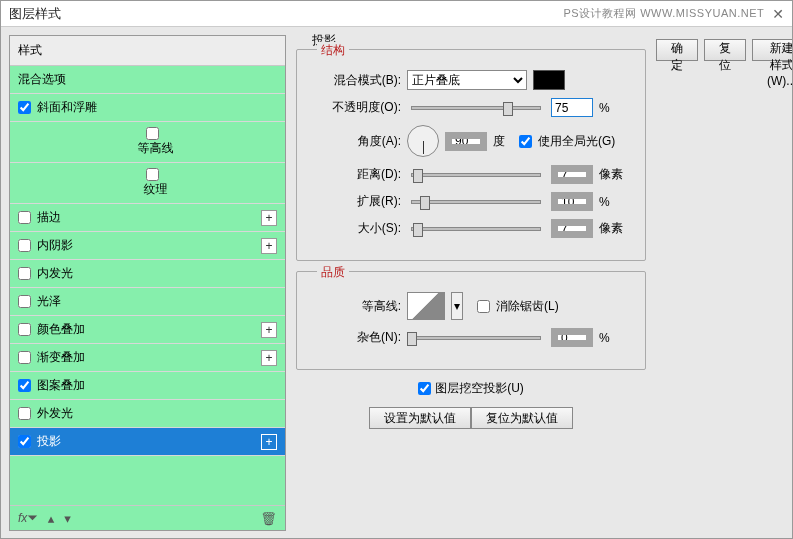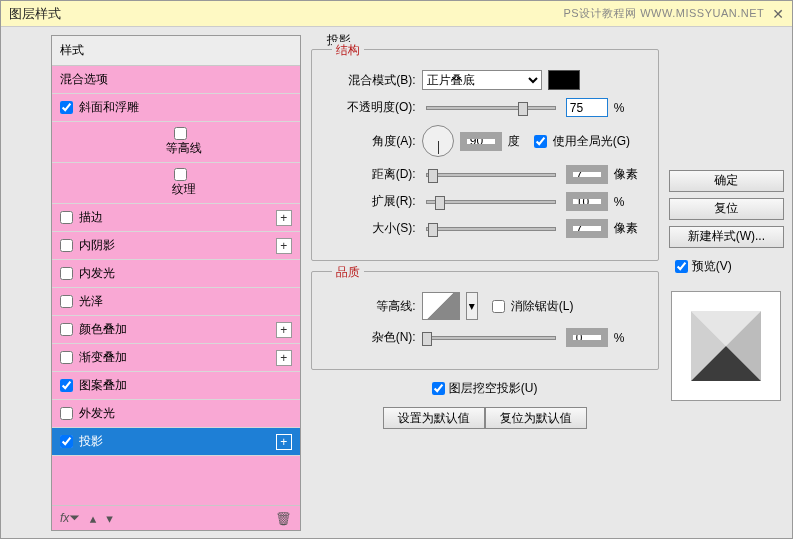--- a/index.html
+++ b/index.html
@@ -1,22 +1,22 @@
 <!DOCTYPE html>
 <html><head>
 <meta charset="utf-8">
 <style>
 * { box-sizing: border-box; margin: 0; padding: 0; font-family: "Microsoft YaHei", SimSun, sans-serif; font-size: 12px; }
 body { background: #e8e8e8; width: 793px; height: 539px; overflow: hidden; border: 1px solid #999; }
-.titlebar { height: 26px; background: #fef9c3; display: flex; align-items: center; padding: 0 8px; border-bottom: 1px solid #ccc; }
+.titlebar { height: 26px; background: #ffffff; display: flex; align-items: center; padding: 0 8px; border-bottom: 1px solid #ccc; }
 .titlebar .title { flex: 1; font-size: 13px; color: #222; }
 .titlebar .watermark { color: #888; font-size: 11px; letter-spacing: 0.5px; }
 .titlebar .close-x { margin-left: 8px; color: #666; cursor: pointer; font-size: 14px; }
 .main { display: flex; height: 512px; padding: 8px; gap: 8px; }
-.styles-panel { width: 277px; border: 1px solid #999; background: #f9a8d4; display: flex; flex-direction: column; margin-left: 42px; }
+.styles-panel { width: 277px; border: 1px solid #999; background: #86efac; display: flex; flex-direction: column; }
 .styles-header { padding: 6px 8px; border-bottom: 1px solid #c8c8c8; background: #ededed; }
 .style-row { display: flex; align-items: center; padding: 5px 8px; border-bottom: 1px solid #d8d8d8; cursor: pointer; min-height: 26px; }
 .style-row.selected { background: #1e7fd6; color: #fff; }
 .style-row.sub { padding-left: 24px; flex-direction: column; }
 .style-row input[type=checkbox] { margin-right: 6px; width: 13px; height: 13px; }
 .style-row .lbl { flex: 1; }
 .style-row .plus { width: 16px; height: 16px; border: 1px solid #999; background: #fff; display: flex; align-items: center; justify-content: center; font-size: 12px; line-height: 1; color: #333; }
 .style-row.selected .plus { border-color: #fff; background: #1e7fd6; color: #fff; }
 .styles-footer { margin-top: auto; display: flex; align-items: center; padding: 4px 8px; border-top: 1px solid #c8c8c8; gap: 10px; }
 .styles-footer .spacer { flex: 1; }
@@ -32,21 +32,21 @@
 .slider { flex: 0 0 130px; height: 4px; background: #c0c0c0; border: 1px solid #888; position: relative; margin: 0 4px; }
 .slider .thumb { position: absolute; top: -5px; width: 10px; height: 14px; background: #d8d8d8; border: 1px solid #666; transform: translateX(-50%); }
 .num-input { width: 42px; height: 19px; border: 7px solid #a3a3a3; background: #fff; padding: 0 3px; text-align: left; }
 .num-input.hl { border: 1.5px solid #1e7fd6; }
 .unit { width: 30px; }
 .angle-dial { width: 32px; height: 32px; border: 1px solid #888; border-radius: 50%; background: #f0f0f0; position: relative; }
 .angle-dial .hand { position: absolute; left: 50%; top: 50%; width: 1px; height: 13px; background: #333; transform-origin: top center; transform: rotate(0deg); }
 .contour-swatch { width: 38px; height: 28px; border: 1px solid #888; background: linear-gradient(135deg,#fff 0%, #fff 48%, #888 50%, #888 100%); }
 .btn { height: 22px; border: 1px solid #888; background: linear-gradient(#f8f8f8,#e0e0e0); padding: 0 14px; cursor: pointer; }
 .btn-row { display: flex; gap: 0; justify-content: center; margin-top: 10px; }
-.right-panel { width: 128px; display: flex; flex-direction: column; gap: 6px; padding-top: 4px; justify-content: center; }
+.right-panel { width: 128px; display: flex; flex-direction: row; gap: 6px; padding-top: 4px; }
 .right-panel .btn { width: 100%; }
 .preview-box { width: 110px; height: 110px; border: 1px solid #999; background: #fff; margin: 6px auto 0; display: flex; align-items: center; justify-content: center; }
 .preview-shape { width: 70px; height: 70px; position: relative; }
 .preview-shape div { position: absolute; width: 0; height: 0; }
 .tri-top { left: 0; top: 0; border-left: 35px solid transparent; border-right: 35px solid transparent; border-top: 35px solid #e6e6e6; }
 .tri-left { left: 0; top: 0; border-top: 35px solid transparent; border-bottom: 35px solid transparent; border-left: 35px solid #d0d0d0; }
 .tri-right { right: 0; top: 0; border-top: 35px solid transparent; border-bottom: 35px solid transparent; border-right: 35px solid #bcbcbc; }
 .tri-bottom { left: 0; bottom: 0; border-left: 35px solid transparent; border-right: 35px solid transparent; border-bottom: 35px solid #3c3c3c; }
 .chk-row { display: flex; align-items: center; gap: 4px; margin: 4px 6px; }
 </style>

